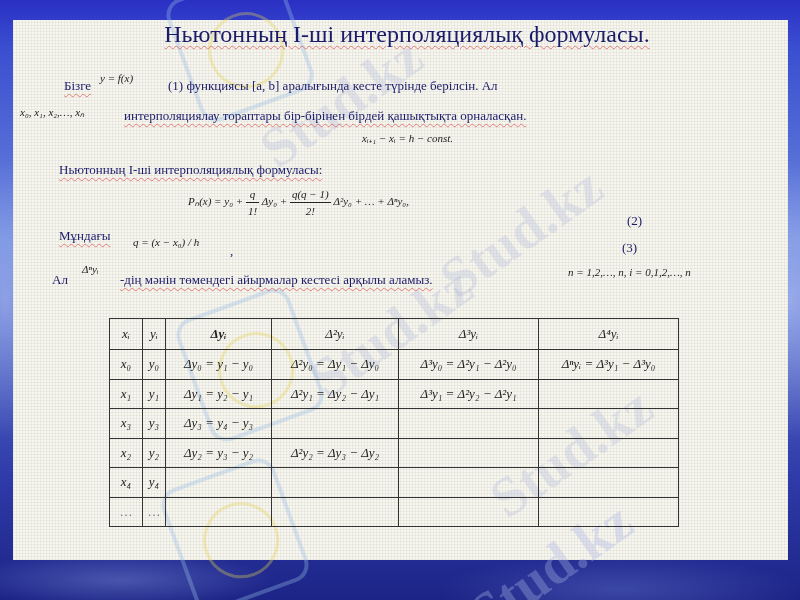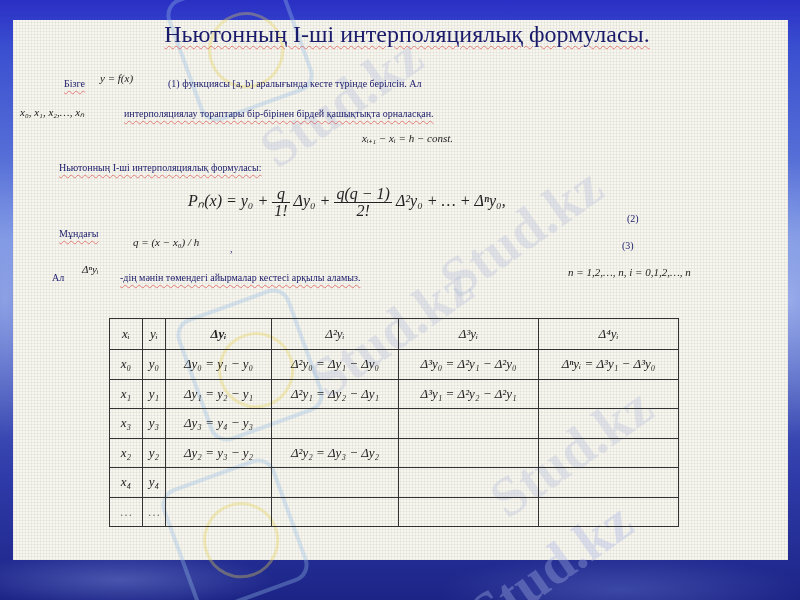--- a/index.html
+++ b/index.html
@@ -37,21 +37,21 @@
     .logo::after {
       content: ""; position: absolute; left: 22px; top: 30px; width: 70px; height: 70px;
       border-radius: 50%; border: 3px solid rgba(230,210,80,0.35);
     }
     .navy { color: #1b1b6b; }
     .uline { text-decoration: underline wavy rgba(220,60,60,0.6); text-underline-offset: 3px; text-decoration-thickness: 1px; margin-left: 7px; }
     .title {
       position: absolute; left: 0; top: 20px; width: 800px; text-align: center;
       font-size: 24px; line-height: 28px;
     }
-    .txt { position: absolute; font-size: 10px; white-space: nowrap; }
+    .txt { position: absolute; font-size: 13px; white-space: nowrap; }
     .math { font-family: "Liberation Serif", serif; font-style: italic; color: #222; white-space: nowrap; position: absolute; }
     .small { font-size: 11px; }
     .frac { display: inline-block; vertical-align: middle; text-align: center; }
     .frac .num { display: block; border-bottom: 1px solid #222; padding: 0 2px; }
     .frac .den { display: block; padding: 0 2px; }
     .tbl {
       position: absolute; left: 109px; top: 318px; border-collapse: collapse;
       font-family: "Liberation Serif", serif; font-style: italic; font-size: 13px; color: #222;
     }
     .tbl td { border: 1.5px solid #333; text-align: center; height: 29.5px; padding: 0; white-space: nowrap; }
@@ -80,21 +80,21 @@
 
 <div class="txt navy uline" style="left:57px; top:78px;">Бізге</div>
 <div class="math small" style="left:100px; top:72px;">y = f(x)</div>
 <div class="txt navy" style="left:168px; top:78px;">(1) функциясы [a, b] аралығында кесте түрінде берілсін. Ал</div>
 <div class="math small" style="left:20px; top:104px;">x₀, x₁, x₂,…, xₙ</div>
 <div class="txt navy uline" style="left:117px; top:108px;">интерполяциялау тораптары бір-бірінен бірдей қашықтықта орналасқан.</div>
 <div class="math small" style="left:362px; top:130px;">xᵢ₊₁ − xᵢ = h − const.</div>
 
 <div class="txt navy uline" style="left:52px; top:162px;">Ньютонның І-ші интерполяциялық формуласы:</div>
 
-<div class="math" style="left:188px; top:186px; font-size:16px; line-height:16px;">
+<div class="math" style="left:188px; top:186px; font-size:11px; line-height:16px;">
   <span>Pₙ(x) = y₀ +</span>
   <span class="frac"><span class="num">q</span><span class="den">1!</span></span>
   <span>Δy₀ +</span>
   <span class="frac"><span class="num">q(q − 1)</span><span class="den">2!</span></span>
   <span>Δ²y₀ + … +</span>
   <span>Δⁿy₀,</span>
 </div>
 <div class="txt navy" style="left:627px; top:213px;">(2)</div>
 
 <div class="txt navy uline" style="left:52px; top:228px;">Мұндағы</div>

